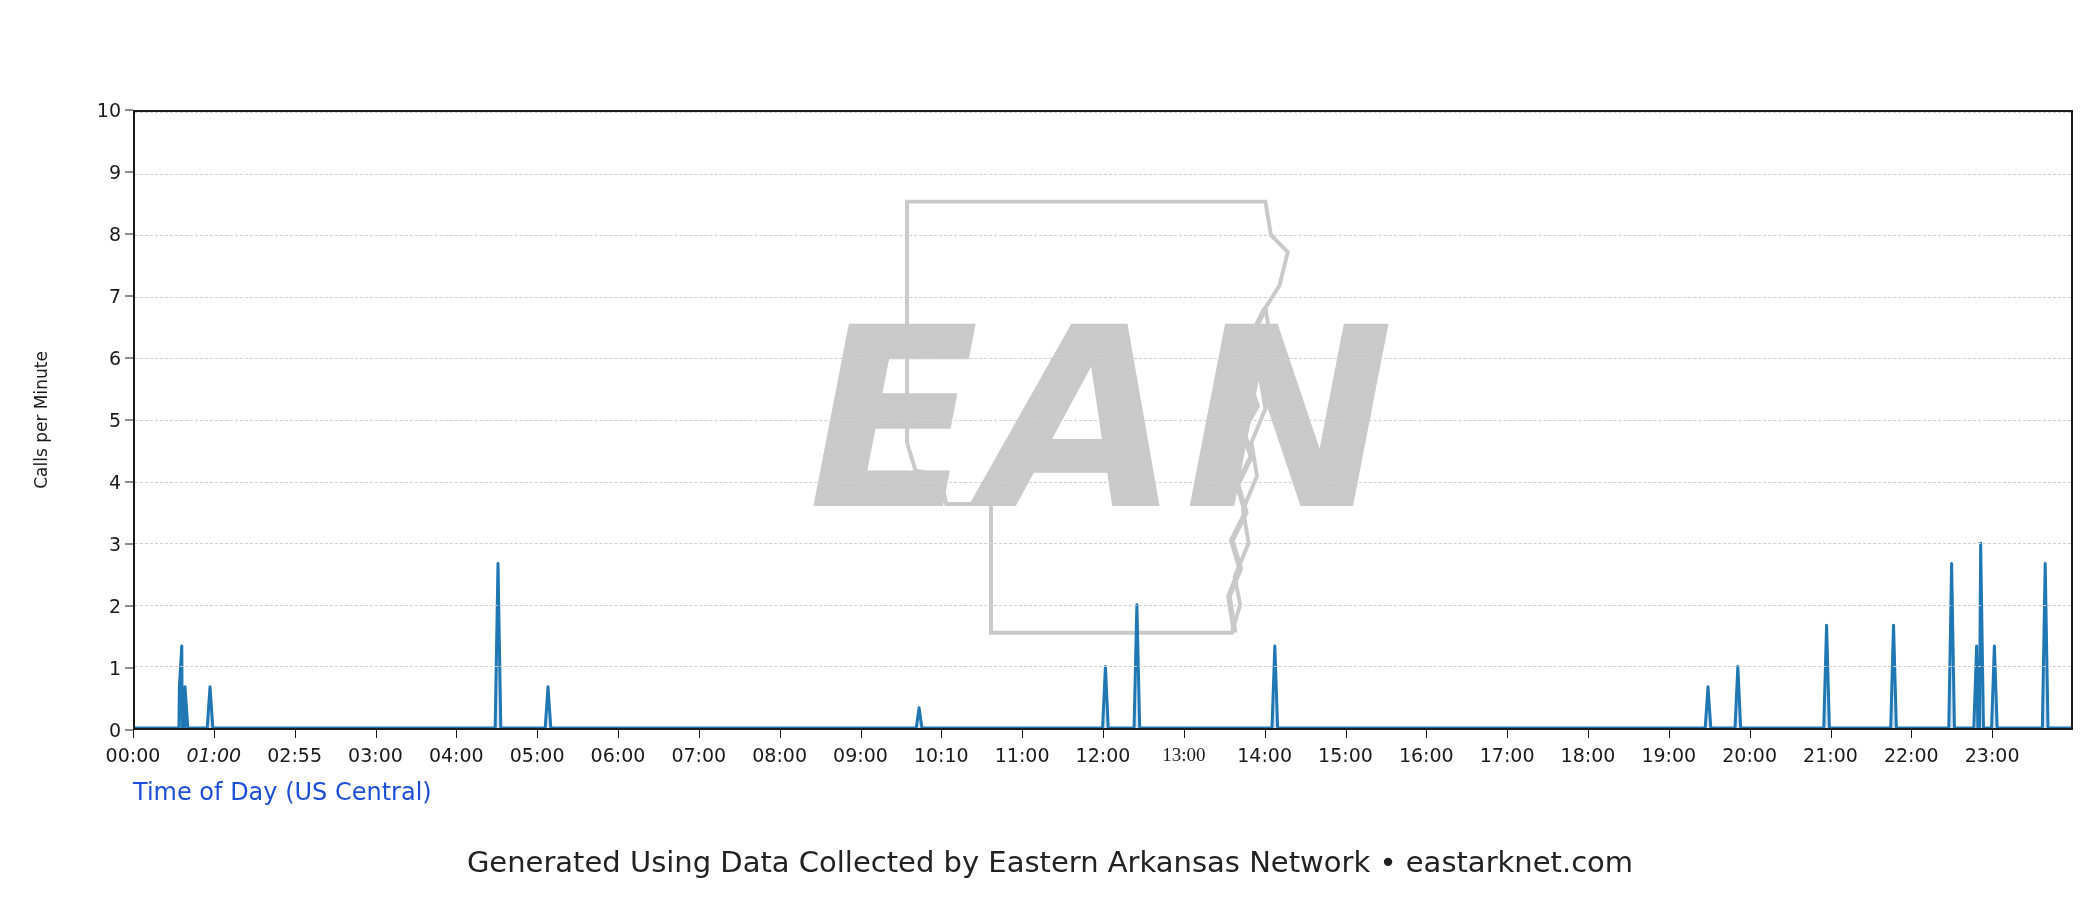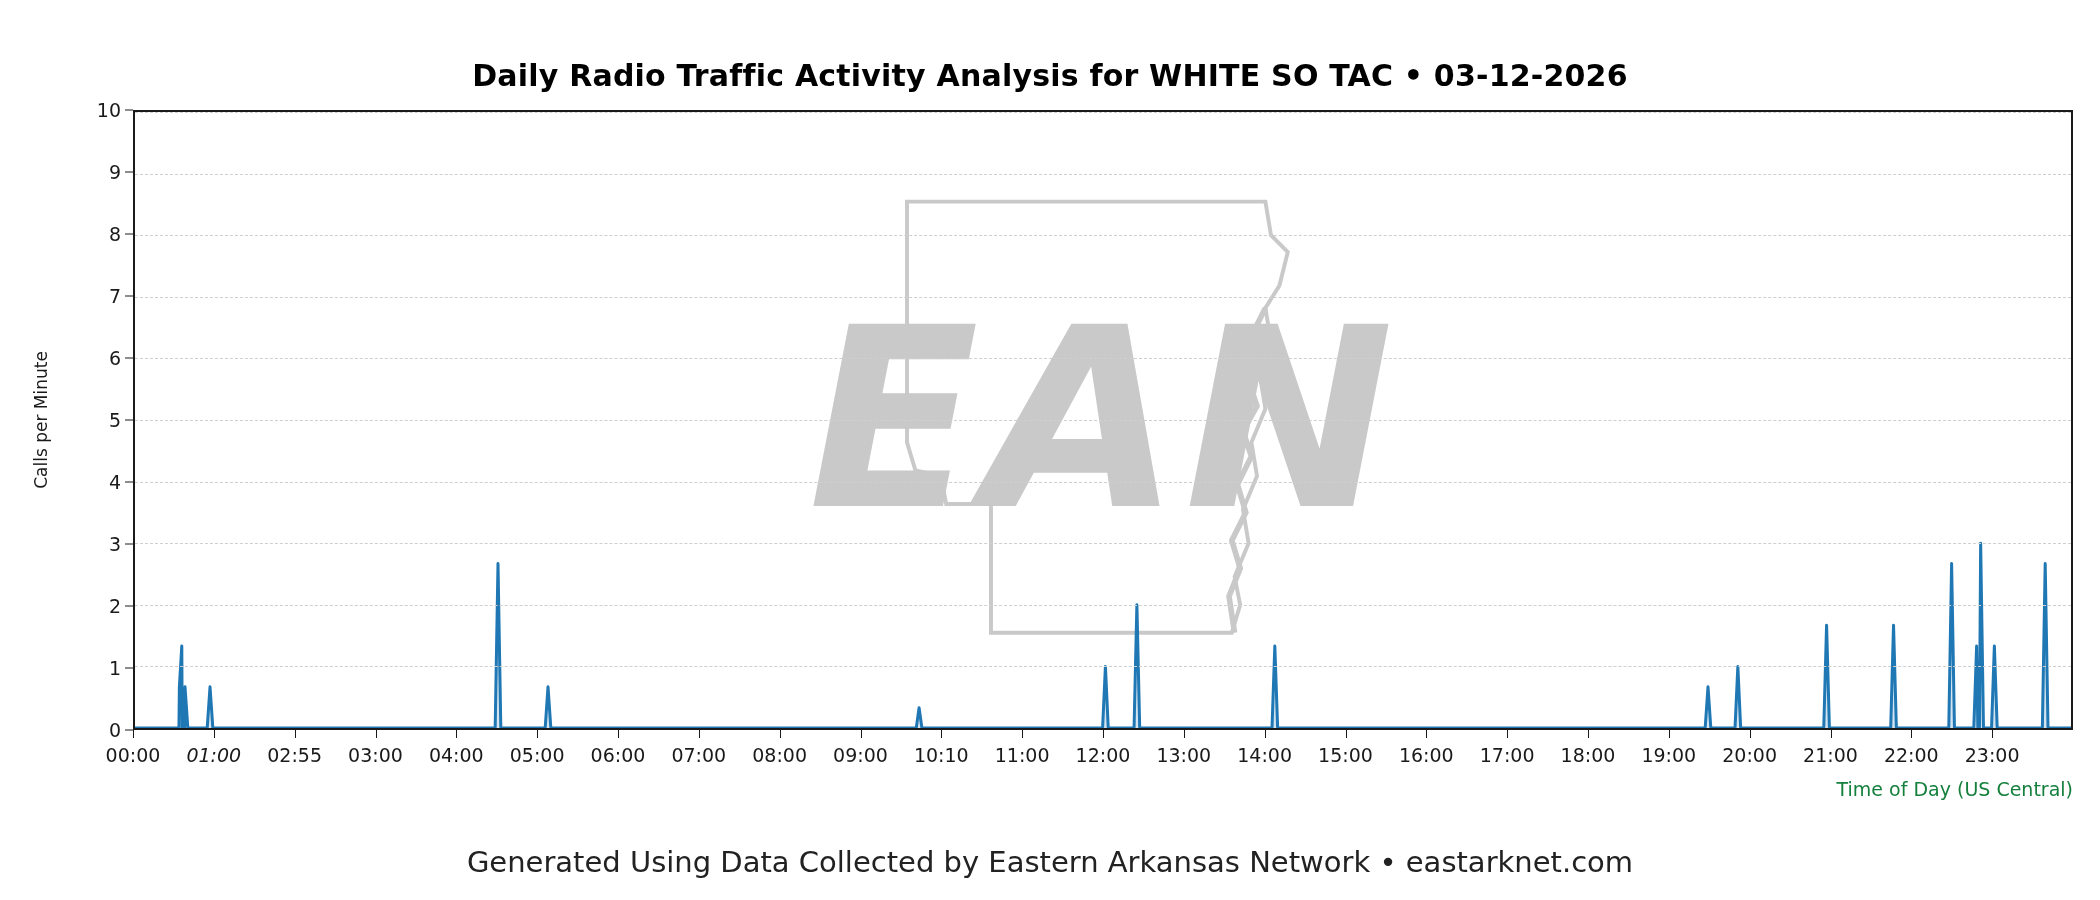--- a/index.html
+++ b/index.html
@@ -86,35 +86,34 @@
     position:absolute;top:14px;
     transform:translateX(-50%);
     font-size:19px;color:#1a1a1a;white-space:nowrap;
   }
   .xtick-mark{
     position:absolute;top:0;width:0;height:8px;
     border-left:1.6px solid #1a1a1a;
   }
   #x-axis-label{
     position:absolute;left:133px;top:778px;width:1940px;
-    text-align:right;font-size:19px;color:#15803d;
+    text-align:left;font-size:24px;color:#1d4ed8;
   }
 
   
   #footer{
     position:absolute;left:0;top:845px;width:2100px;
     text-align:center;font-size:29px;color:#222;
   }
 </style>
 </head>
 <body>
 
 <div id="figure">
 
-  <div id="chart-title">Daily Radio Traffic Activity Analysis for WHITE SO TAC • 03-12-2026</div>
 
   <div id="y-axis-label">
     <span>Calls per Minute</span>
   </div>
   <div id="y-ticks">
       <div class="ytick" style="top: calc(100%);">0</div>
       <div class="ytick-mark" style="top: calc(100%);"></div>
       <div class="ytick" style="top: calc(90%);">1</div>
       <div class="ytick-mark" style="top: calc(90%);"></div>
       <div class="ytick" style="top: calc(80%);">2</div>
@@ -190,21 +189,21 @@
       <div class="xtick" style="left: 33.3333%;">08:00</div>
       <div class="xtick-mark" style="left: 33.3333%;"></div>
       <div class="xtick" style="left: 37.5%;">09:00</div>
       <div class="xtick-mark" style="left: 37.5%;"></div>
       <div class="xtick" style="left: 41.6667%;">10:10</div>
       <div class="xtick-mark" style="left: 41.6667%;"></div>
       <div class="xtick" style="left: 45.8333%;">11:00</div>
       <div class="xtick-mark" style="left: 45.8333%;"></div>
       <div class="xtick" style="left: 50%;">12:00</div>
       <div class="xtick-mark" style="left: 50%;"></div>
-      <div class="xtick" style="left: 54.1667%;">13:00</div>
+      <div class="xtick" style="left: 54.1667%; font-family: Liberation Serif, serif;">13:00</div>
       <div class="xtick-mark" style="left: 54.1667%;"></div>
       <div class="xtick" style="left: 58.3333%;">14:00</div>
       <div class="xtick-mark" style="left: 58.3333%;"></div>
       <div class="xtick" style="left: 62.5%;">15:00</div>
       <div class="xtick-mark" style="left: 62.5%;"></div>
       <div class="xtick" style="left: 66.6667%;">16:00</div>
       <div class="xtick-mark" style="left: 66.6667%;"></div>
       <div class="xtick" style="left: 70.8333%;">17:00</div>
       <div class="xtick-mark" style="left: 70.8333%;"></div>
       <div class="xtick" style="left: 75%;">18:00</div>

